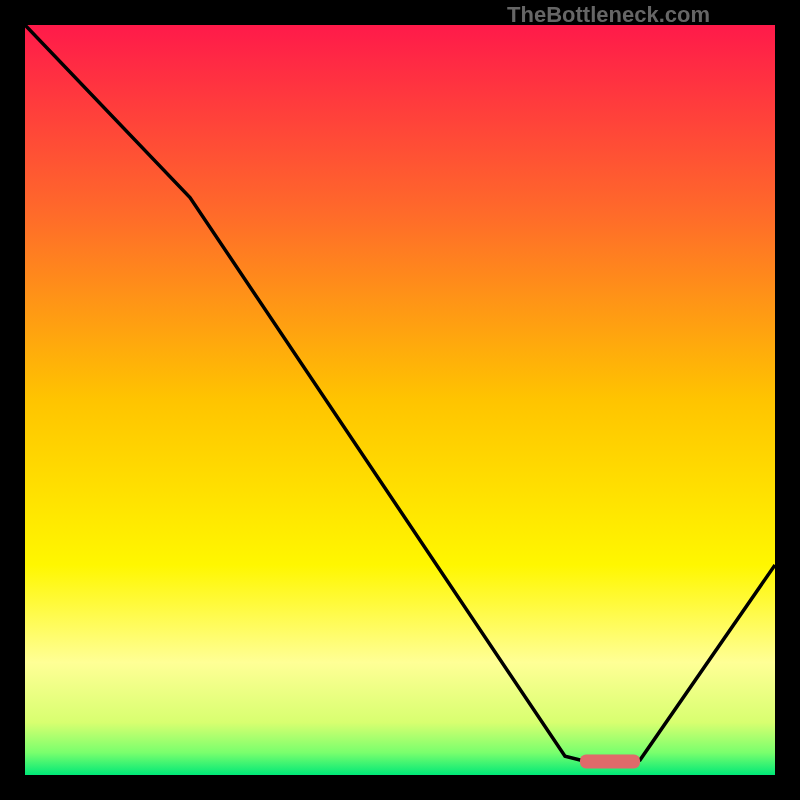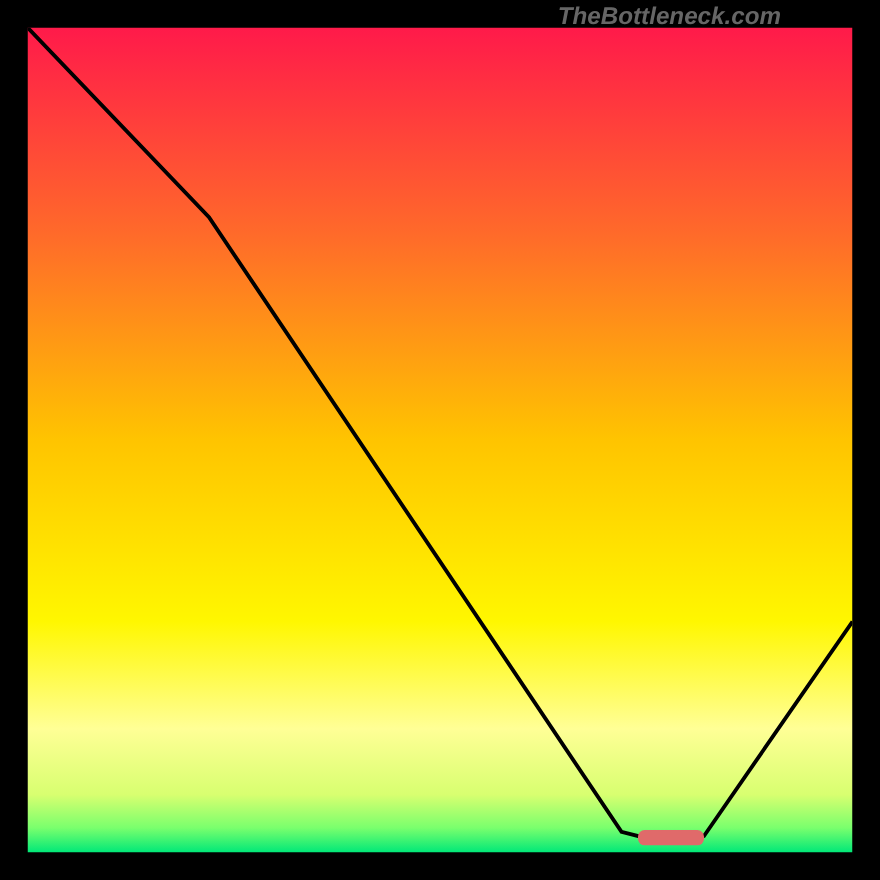--- a/index.html
+++ b/index.html
@@ -8,21 +8,20 @@
     width: 800px;
     height: 800px;
     background: #000;
     font-family: Arial, sans-serif;
     overflow: hidden;
   }
   .container {
     position: relative;
     width: 716px;
     height: 800px;
-    font-style: italic;
   }
   .watermark {
     position: absolute;
     top: 2px;
     right: 6px;
     color: #666;
     font-size: 22px;
     font-weight: bold;
     z-index: 10;
   }

